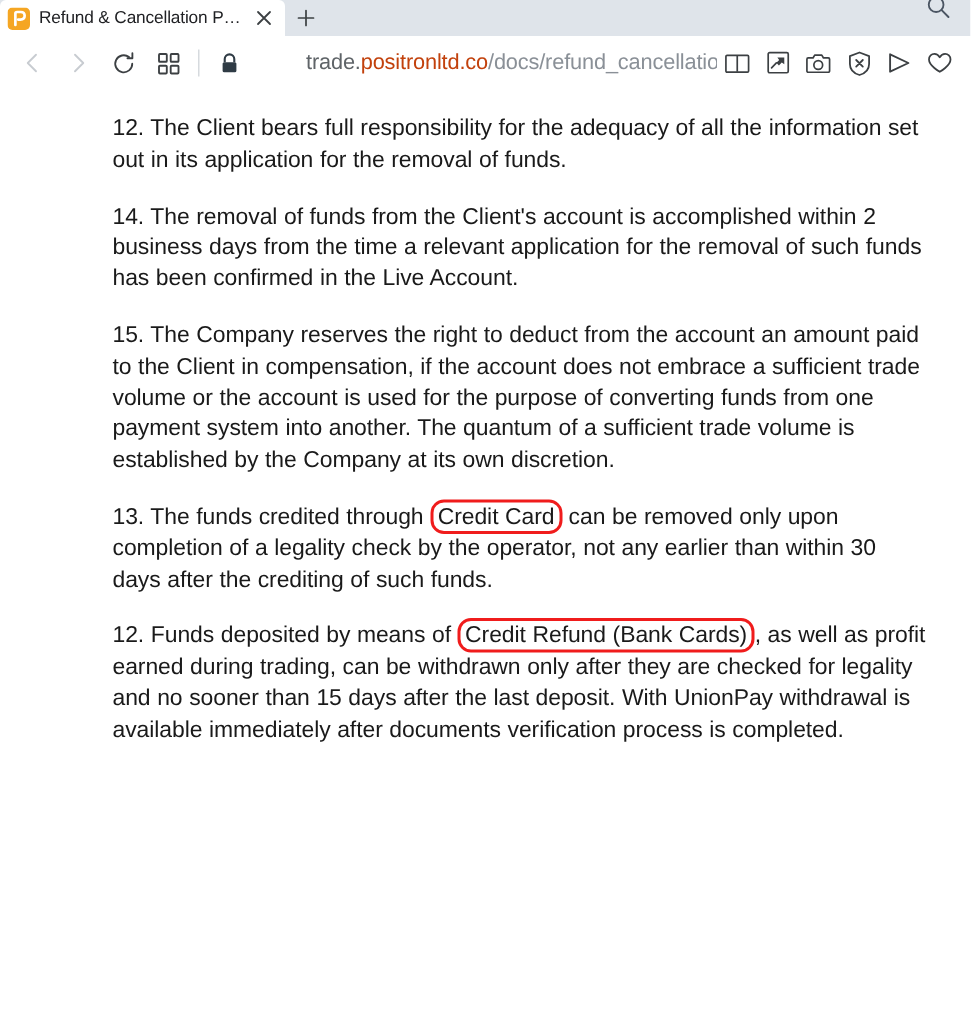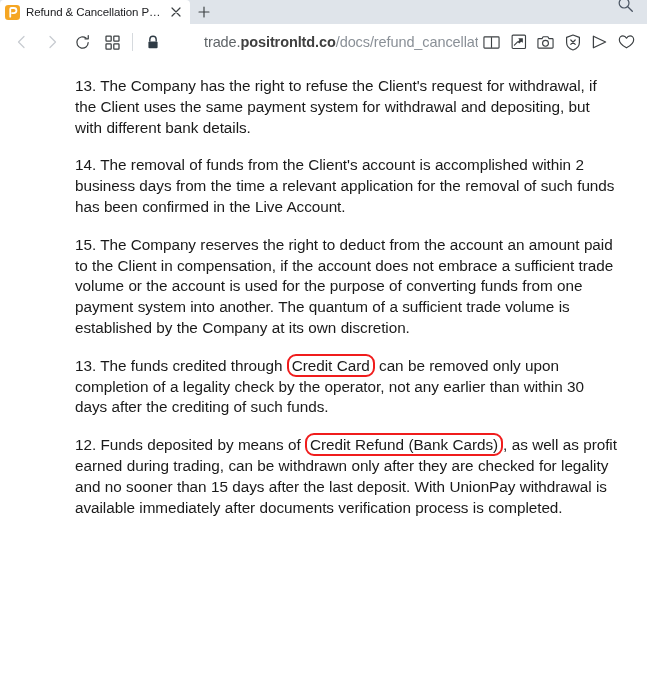--- a/index.html
+++ b/index.html
@@ -153,21 +153,21 @@
     cursor: text;
   }
 
   .url-text {
     font-size: 14.5px;
     color: #8a9097;
     white-space: nowrap;
     overflow: hidden;
     letter-spacing: -0.1px;
   }
-  .url-text .host-strong { color: #404040; font-weight: 700; }
+  .url-text .host-strong { color: #c2410c; font-weight: 400; }
   .url-text .host-sub { color: #5f6468; margin-left: 20px; }
 
   .tb-right {
     display: flex;
     align-items: center;
     flex: 0 0 auto;
     gap: 0;
   }
 
   .tb-right .tb-btn { width: 27px; flex: 0 0 27px; }
@@ -325,21 +325,21 @@
         <svg width="17" height="16" viewBox="0 0 18 16" aria-hidden="true">
           <path d="M9 14.2 C9 14.2 1.4 9.9 1.4 5.5 C1.4 3.2 3.2 1.6 5.2 1.6 C6.8 1.6 8.2 2.6 9 4 C9.8 2.6 11.2 1.6 12.8 1.6 C14.8 1.6 16.6 3.2 16.6 5.5 C16.6 9.9 9 14.2 9 14.2 Z" fill="none" stroke="currentColor" stroke-width="1.25" stroke-linejoin="round"></path>
         </svg>
       </div>
     </div>
   </div>
 
   <div class="page">
     <div class="doc">
 
-      <p class="para">13. The Company has the right to refuse the Client's request for withdrawal, if the Client uses the same payment system for withdrawal and depositing, but with different bank details.</p>
+      <p class="para">12. The Client bears full responsibility for the adequacy of all the information set out in its application for the removal of funds.</p>
       <p class="para">14. The removal of funds from the Client's account is accomplished within 2 business days from the time a relevant application for the removal of such funds has been confirmed in the Live Account.</p>
       <p class="para">15. The Company reserves the right to deduct from the account an amount paid to the Client in compensation, if the account does not embrace a sufficient trade volume or the account is used for the purpose of converting funds from one payment system into another. The quantum of a sufficient trade volume is established by the Company at its own discretion.</p>
 
       <p class="para"><span>13. The funds credited through </span><span class="annot">Credit Card</span><span> can be removed only upon completion of a legality check by the operator, not any earlier than within 30 days after the crediting of such funds.</span></p>
 
       <p class="para"><span>12. Funds deposited by means of </span><span class="annot">Credit Refund (Bank Cards)</span><span>, as well as profit earned during trading, can be withdrawn only after they are checked for legality and no sooner than 15 days after the last deposit. With UnionPay withdrawal is available immediately after documents verification process is completed.</span></p>
 
     </div>
   </div>
 

